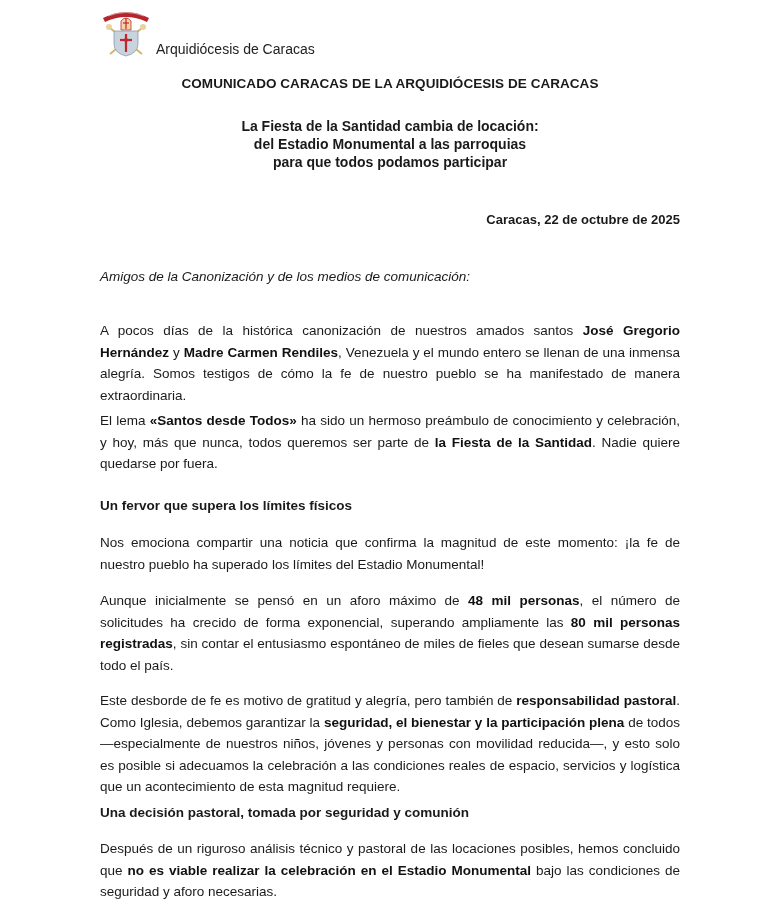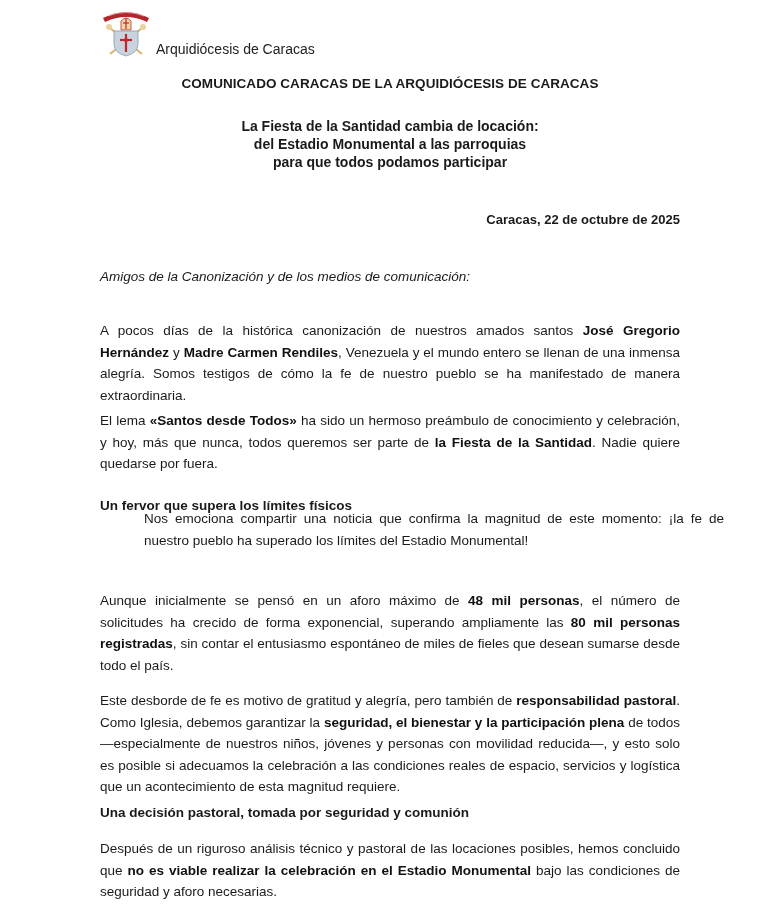--- a/index.html
+++ b/index.html
@@ -78,21 +78,21 @@
     }
     .salutation {
       top: 266px;
       font-style: italic;
       text-align: left;
     }
     .salutation div { white-space: nowrap; }
     .p1 { top: 320px; }
     .p2 { top: 410px; }
     .h1 { top: 495px; font-weight: bold; text-align: left; }
-    .p3 { top: 508px; margin-left: 44px; }
+    .p3 { top: 532px; }
     .p4 { top: 590px; }
     .p5 { top: 690px; }
     .h2 { top: 802px; font-weight: bold; text-align: left; }
     .p6 { top: 838px; }
     b { font-weight: bold; color: #111; }
   </style>
 </head>
 <body>
 
 <div class="letterhead">

